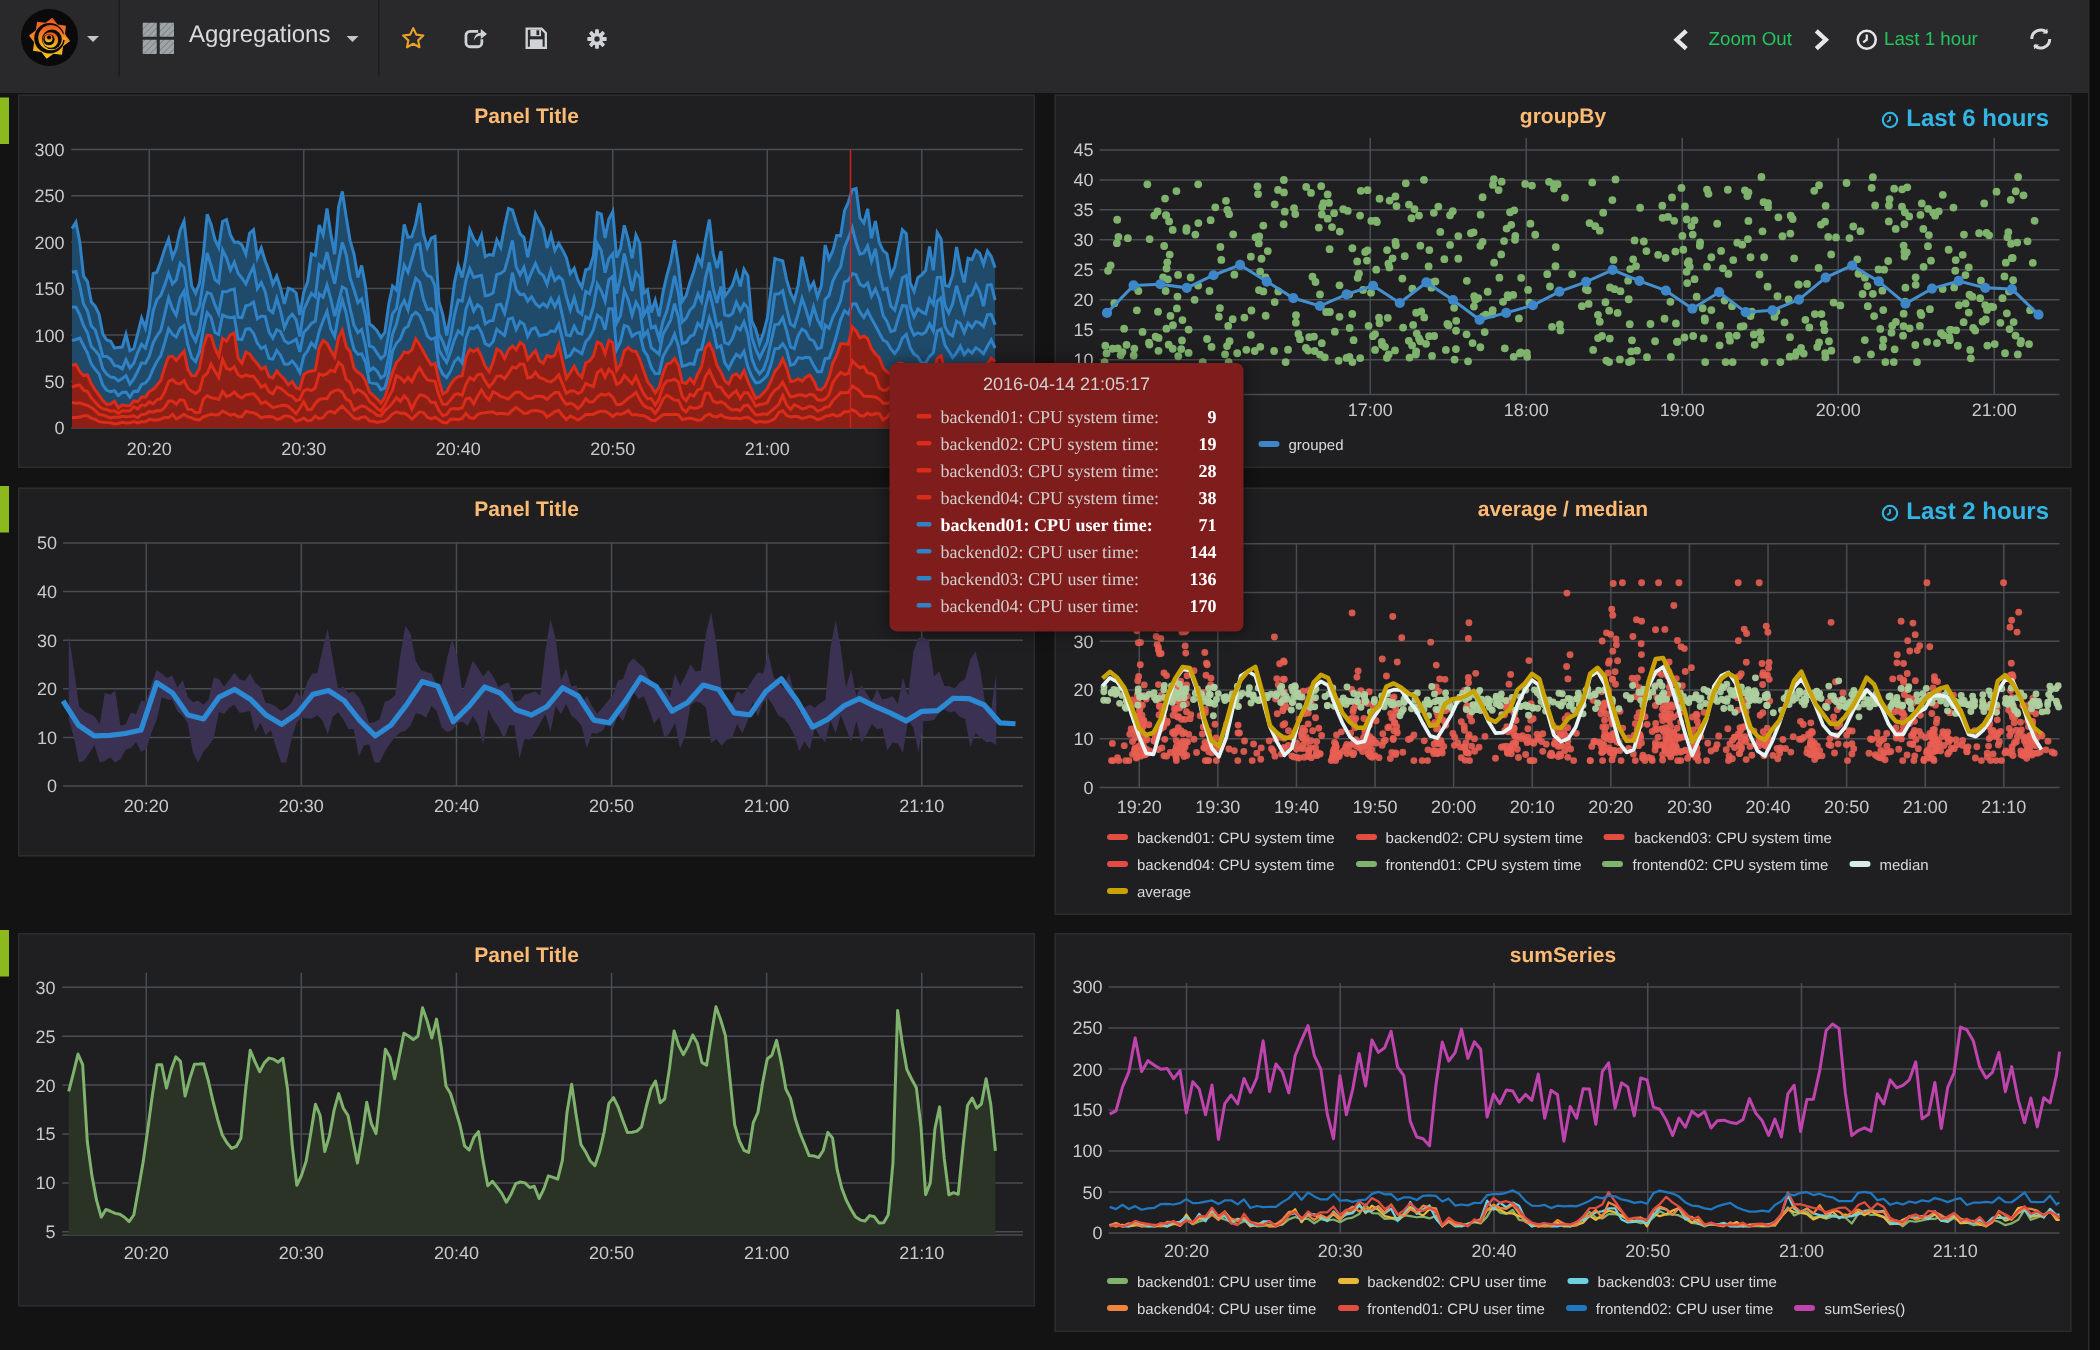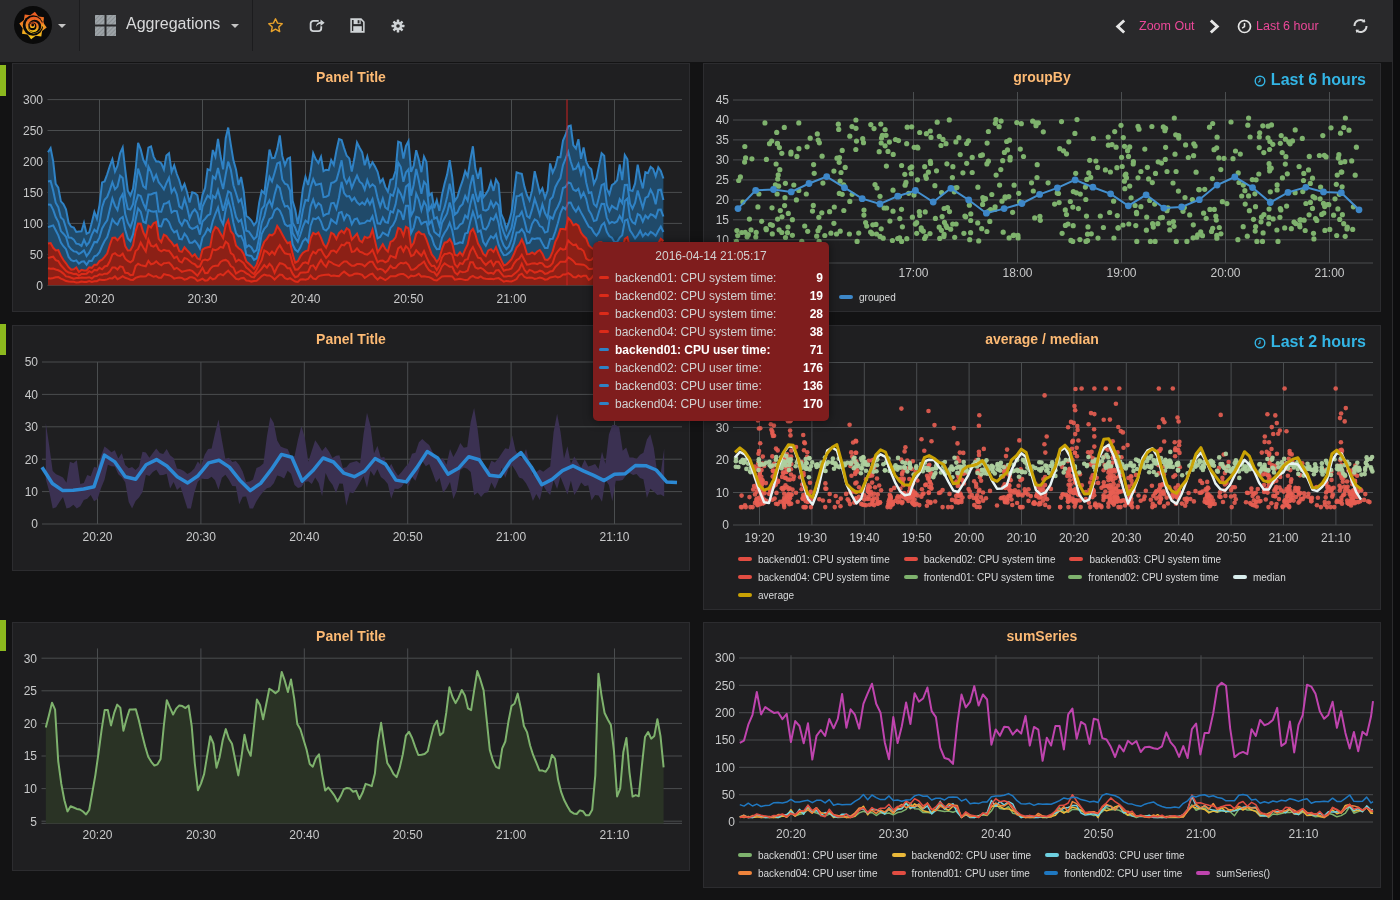--- a/index.html
+++ b/index.html
@@ -4,35 +4,35 @@
 body { width:1400px; height:900px; background:#131314; font-family:"Liberation Sans",sans-serif; overflow:hidden; position:relative; }
 #nav { position:absolute; left:0; top:0; width:1400px; height:62px; background:#29292b; }
 .nsep { position:absolute; top:0; width:1px; height:51px; background:#1c1c1e; }
 #nav .logo { position:absolute; left:13px; top:5px; }
 .caret { display:inline-block; width:0; height:0; border-left:4px solid transparent; border-right:4px solid transparent; border-top:4px solid #c5c5c5; }
 #nav .lcaret { position:absolute; left:58px; top:24px; }
 #nav .gicon { position:absolute; left:95px; top:15px; }
 #nav .dtitle { position:absolute; left:126px; top:15px; font-size:16px; color:#d8d9da; }
 #nav .dcaret { position:absolute; left:231px; top:24px; }
 .nicon { position:absolute; top:17px; }
-.npos { position:absolute; color:#ec4899; font-size:12.5px; }
+.npos { position:absolute; color:#22c55e; font-size:12.5px; }
 #page { position:absolute; left:0; top:51px; width:1400px; height:849px; }
 .rowtab { position:absolute; left:0; width:6px; height:31px; background:#8cb91e; }
 .panel { position:absolute; background:#1f1f21; border:1px solid #2c2c2f; }
 .ptitle { position:absolute; top:5px; left:0; width:100%; text-align:center; color:#fdba74; font-size:14px; font-weight:bold; }
 .tr-time { position:absolute; top:7px; right:14px; color:#33b5e5; font-size:16px; font-weight:bold; }
 .chart { position:absolute; left:0; top:0; }
 .legend { position:absolute; left:0; bottom:0; width:100%; }
 .lrow { height:18px; line-height:18px; font-size:10px; color:#d8d9da; white-space:nowrap; }
 .legend { bottom:4px; }
 .li { margin-right:14px; }
 .dash { display:inline-block; width:14px; height:4px; border-radius:2px; margin-right:6px; vertical-align:2px; }
 #tooltip { position:absolute; left:593px; top:242px; width:236px; height:179px; background:#7f1d1d; border-radius:5px; box-shadow:0 0 10px rgba(0,0,0,0.5); font-size:12px; color:#d0d0d0; padding-top:7px; z-index:10; }
 .tth { text-align:center; padding-bottom:6px; }
-.ttr { height:18px; line-height:18px; padding:0 6px; }
+.ttr { height:18px; line-height:18px; padding:0 18px;font-family:Liberation Serif, serif; }
 .ttr.b { font-weight:bold; color:#fff; }
 .ttd { display:inline-block; width:10px; height:3px; border-radius:1.5px; margin-right:6px; vertical-align:3px; }
 .ttv { float:right; font-weight:bold; color:#fff; }
 </style></head><body>
 <div id="nav">
 <span class="logo"><svg width="40" height="40" viewBox="0 0 40 40">
 <circle cx="20" cy="20" r="19" fill="#0a0a0a"></circle>
 <defs>
           <linearGradient id="lg" x1="0" y1="0" x2="0" y2="1">
 <stop offset="0" stop-color="#ec5623"></stop>
@@ -100,21 +100,21 @@
         <path d="M10 1.5L3 8l7 6.5" fill="none" stroke="#e6e6e6" stroke-width="3.2"></path>
       </svg></span>
 <span class="npos" style="left:1139px;top:19px">Zoom Out</span>
 <span class="npos" style="left:1209px;top:19px"><svg width="11" height="15" viewBox="0 0 12 16">
         <path d="M2 1.5L9 8l-7 6.5" fill="none" stroke="#e6e6e6" stroke-width="3.2"></path>
       </svg></span>
 <span class="npos" style="left:1237px;top:19px"><svg width="15" height="15" viewBox="0 0 14 14" style="vertical-align:-2px">
         <circle cx="7" cy="7" r="5.6" fill="none" stroke="#e6e6e6" stroke-width="1.6"></circle>
         <path d="M7 3.8V7L4.8 8.6" fill="none" stroke="#e6e6e6" stroke-width="1.4"></path>
       </svg></span>
-<span class="npos" style="left:1256px;top:19px">Last 6 hour</span>
+<span class="npos" style="left:1256px;top:19px">Last 1 hour</span>
 <span class="npos" style="left:1352px;top:18px"><svg width="17" height="16" viewBox="0 0 24 24">
         <path d="M3 12a9 9 0 0 1 15.5-6.2M21 12a9 9 0 0 1-15.5 6.2" fill="none" stroke="#d8d9da" stroke-width="3"></path>
         <path d="M18.7 1.5v5h-5z" fill="#d8d9da"></path>
         <path d="M5.3 22.5v-5h5z" fill="#d8d9da"></path>
       </svg></span>
 </div>
 <div id="page"></div>
 <div style="position:absolute;left:1392px;top:0;width:8px;height:900px;background:#0d0d0e;border-left:1px solid #2b2b2d"></div>
 <div class="rowtab" style="top:65px"></div>
 <div class="rowtab" style="top:324px"></div>
@@ -2893,15 +2893,15 @@
       <div class="lrow" style="margin-left:34px"><span class="li"><span class="dash" style="background:#ef843c"></span>backend04: CPU user time</span><span class="li"><span class="dash" style="background:#e24d42"></span>frontend01: CPU user time</span><span class="li"><span class="dash" style="background:#1f78c1"></span>frontend02: CPU user time</span><span class="li"><span class="dash" style="background:#bf44ae"></span>sumSeries()</span></div>
     </div>
   </div>
 <div id="tooltip">
     <div class="tth">2016-04-14 21:05:17</div>
     <div class="ttr"><span class="ttd" style="background:#db2b19"></span><span class="ttn">backend01: CPU system time:</span><span class="ttv">9</span></div>
     <div class="ttr"><span class="ttd" style="background:#db2b19"></span><span class="ttn">backend02: CPU system time:</span><span class="ttv">19</span></div>
     <div class="ttr"><span class="ttd" style="background:#db2b19"></span><span class="ttn">backend03: CPU system time:</span><span class="ttv">28</span></div>
     <div class="ttr"><span class="ttd" style="background:#db2b19"></span><span class="ttn">backend04: CPU system time:</span><span class="ttv">38</span></div>
     <div class="ttr b"><span class="ttd" style="background:#2f82c5"></span><span class="ttn">backend01: CPU user time:</span><span class="ttv">71</span></div>
-    <div class="ttr"><span class="ttd" style="background:#2f82c5"></span><span class="ttn">backend02: CPU user time:</span><span class="ttv">176</span></div>
+    <div class="ttr"><span class="ttd" style="background:#2f82c5"></span><span class="ttn">backend02: CPU user time:</span><span class="ttv">144</span></div>
     <div class="ttr"><span class="ttd" style="background:#2f82c5"></span><span class="ttn">backend03: CPU user time:</span><span class="ttv">136</span></div>
     <div class="ttr"><span class="ttd" style="background:#2f82c5"></span><span class="ttn">backend04: CPU user time:</span><span class="ttv">170</span></div>
   </div>
 </body></html>

